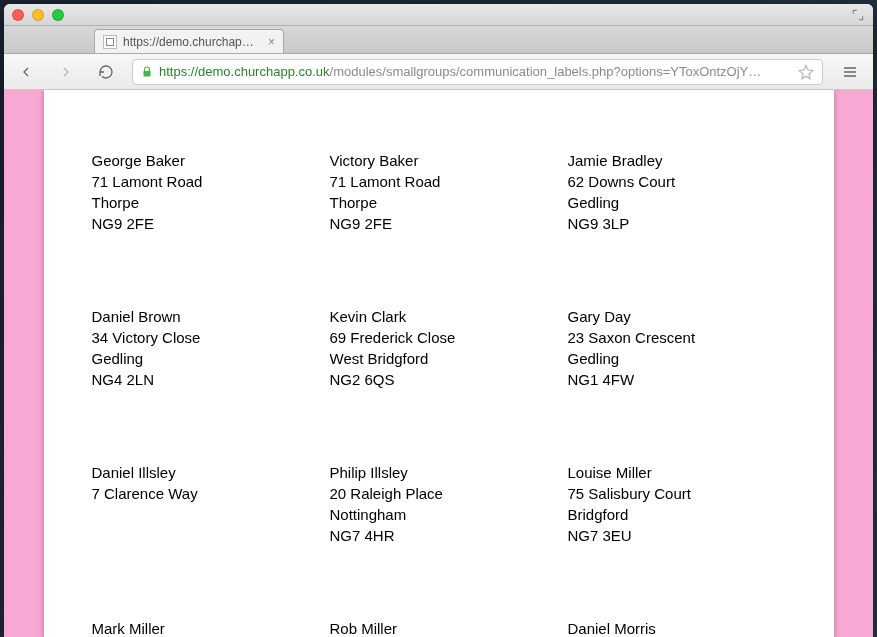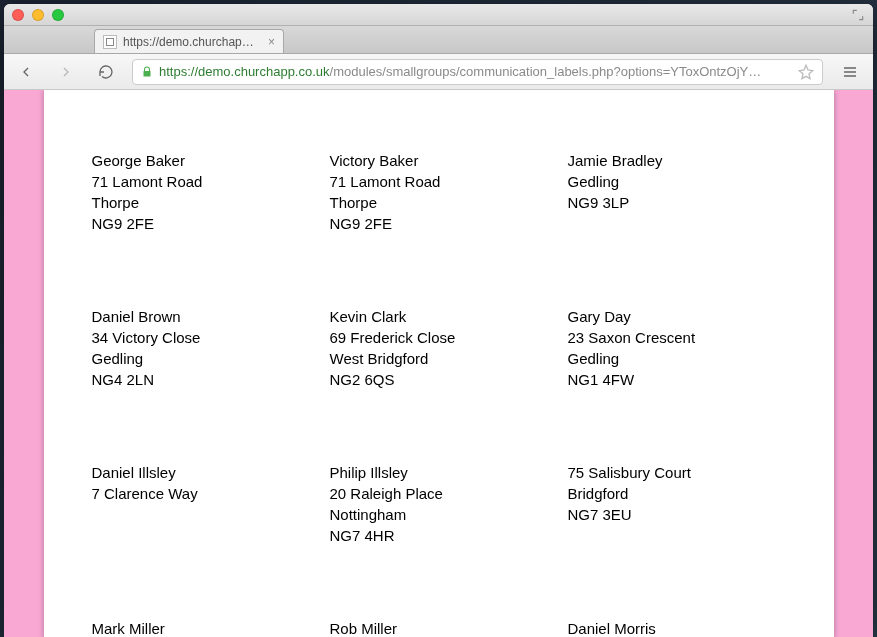--- a/index.html
+++ b/index.html
@@ -212,20 +212,21 @@
             <div class="label-line">NG9 2FE</div>
           </div>
           <div class="label-block">
             <div class="label-line">Victory Baker</div>
             <div class="label-line">71 Lamont Road</div>
             <div class="label-line">Thorpe</div>
             <div class="label-line">NG9 2FE</div>
           </div>
           <div class="label-block">
             <div class="label-line">Jamie Bradley</div>
+            <div class="label-line">62 Downs Court</div>
             <div class="label-line">Gedling</div>
             <div class="label-line">NG9 3LP</div>
           </div>
           <div class="label-block">
             <div class="label-line">Daniel Brown</div>
             <div class="label-line">34 Victory Close</div>
             <div class="label-line">Gedling</div>
             <div class="label-line">NG4 2LN</div>
           </div>
           <div class="label-block">
@@ -244,20 +245,21 @@
             <div class="label-line">Daniel Illsley</div>
             <div class="label-line">7 Clarence Way</div>
           </div>
           <div class="label-block">
             <div class="label-line">Philip Illsley</div>
             <div class="label-line">20 Raleigh Place</div>
             <div class="label-line">Nottingham</div>
             <div class="label-line">NG7 4HR</div>
           </div>
           <div class="label-block">
+            <div class="label-line">Louise Miller</div>
             <div class="label-line">75 Salisbury Court</div>
             <div class="label-line">Bridgford</div>
             <div class="label-line">NG7 3EU</div>
           </div>
           <div class="label-block">
             <div class="label-line">Mark Miller</div>
           </div>
           <div class="label-block">
             <div class="label-line">Rob Miller</div>
           </div>

